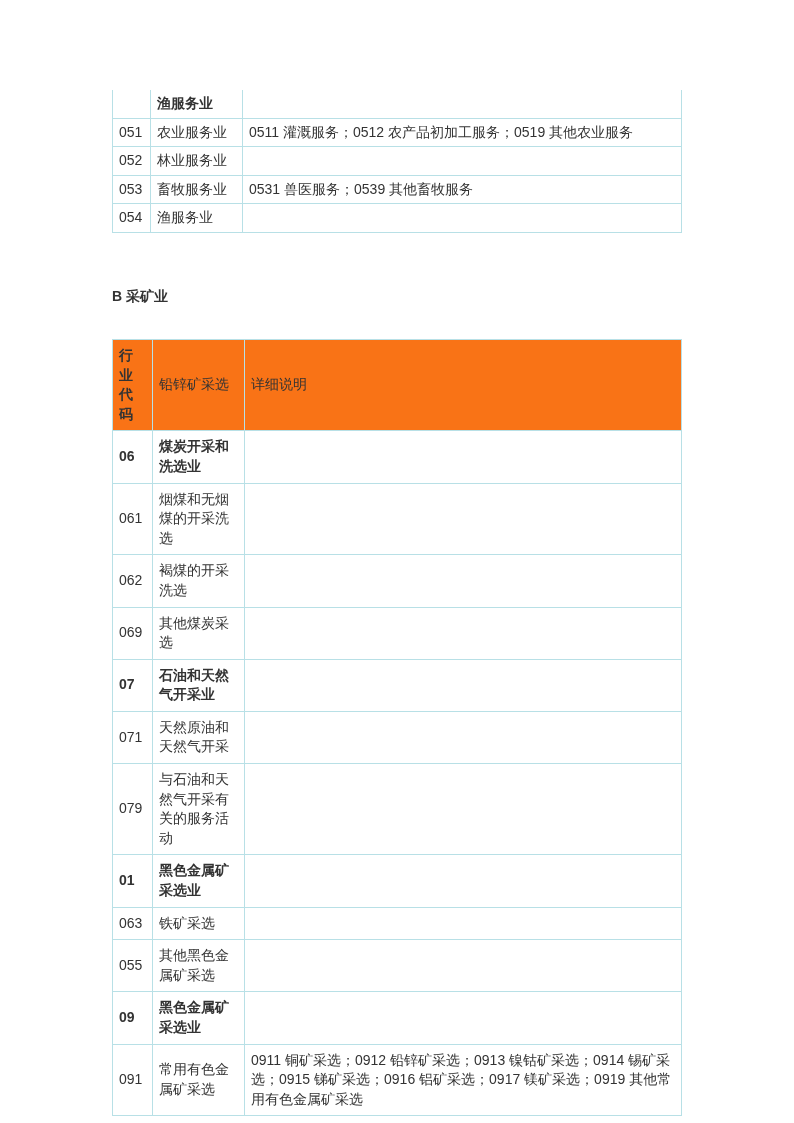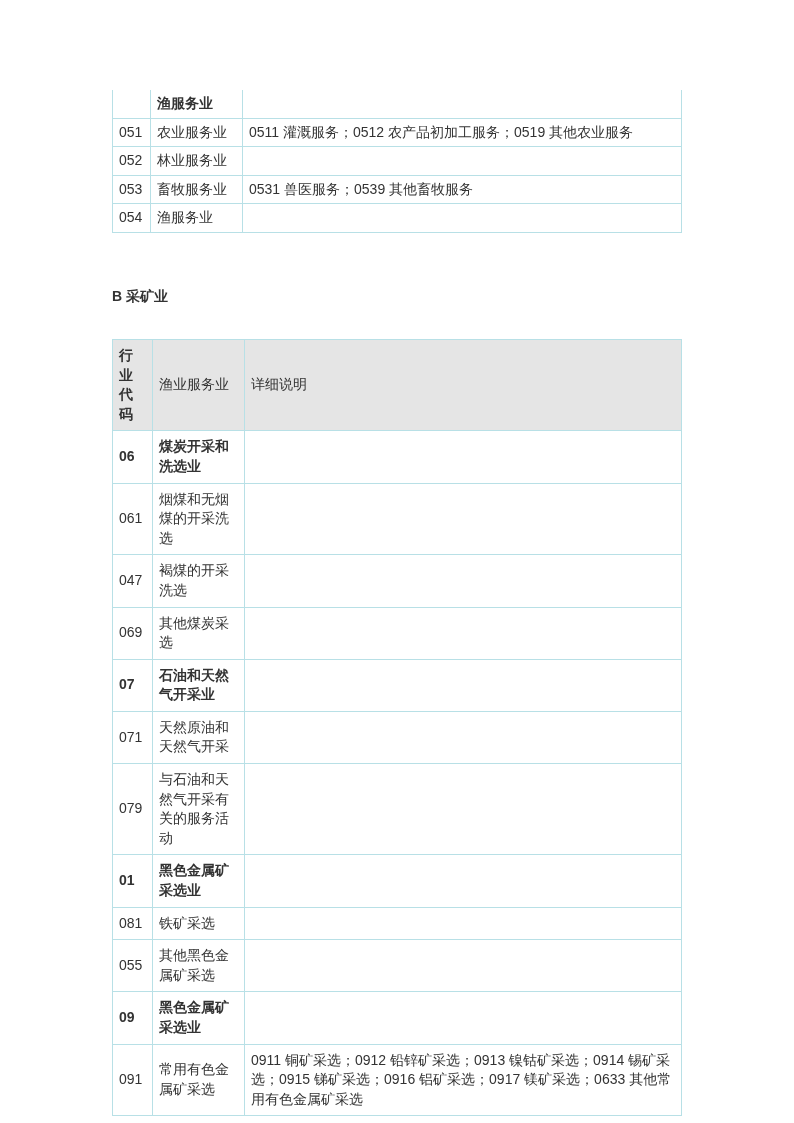--- a/index.html
+++ b/index.html
@@ -35,21 +35,21 @@
   .bold { font-weight: bold; }
   .section-heading {
     font-weight: bold;
     margin: 55px 0 33px 0;
     font-size: 14px;
   }
   .table2 col.c1 { width: 40px; }
   .table2 col.c2 { width: 92px; }
   .table2 col.c3 { width: auto; }
   .table2 th {
-    background: #e5e5e5;
+    background: #f97316;
     font-weight: normal;
     text-align: left;
     padding: 6px;
   }
   .table2 th.bold { font-weight: bold; }
   .table2 td { padding: 6px; }
 </style>
 </head>
 <body>
 
@@ -94,37 +94,37 @@
 
   <table class="table2">
     <colgroup>
         <col class="c1">
         <col class="c2">
         <col class="c3">
       </colgroup>
     <thead>
       <tr>
         <th class="bold">行业代码</th>
-        <th>渔业服务业</th>
+        <th>铅锌矿采选</th>
         <th>详细说明</th>
       </tr>
     </thead>
     <tbody id="t2-body">
         <tr>
           <td class="bold">06</td>
           <td class="bold">煤炭开采和洗选业</td>
           <td></td>
         </tr>
         <tr>
           <td>061</td>
           <td>烟煤和无烟煤的开采洗选</td>
           <td></td>
         </tr>
         <tr>
-          <td>047</td>
+          <td>062</td>
           <td>褐煤的开采洗选</td>
           <td></td>
         </tr>
         <tr>
           <td>069</td>
           <td>其他煤炭采选</td>
           <td></td>
         </tr>
         <tr>
           <td class="bold">07</td>
@@ -140,35 +140,35 @@
           <td>079</td>
           <td>与石油和天然气开采有关的服务活动</td>
           <td></td>
         </tr>
         <tr>
           <td class="bold">01</td>
           <td class="bold">黑色金属矿采选业</td>
           <td></td>
         </tr>
         <tr>
-          <td>081</td>
+          <td>063</td>
           <td>铁矿采选</td>
           <td></td>
         </tr>
         <tr>
           <td>055</td>
           <td>其他黑色金属矿采选</td>
           <td></td>
         </tr>
         <tr>
           <td class="bold">09</td>
           <td class="bold">黑色金属矿采选业</td>
           <td></td>
         </tr>
         <tr>
           <td>091</td>
           <td>常用有色金属矿采选</td>
-          <td>0911 铜矿采选；0912 铅锌矿采选；0913 镍钴矿采选；0914 锡矿采选；0915 锑矿采选；0916 铝矿采选；0917 镁矿采选；0633 其他常用有色金属矿采选</td>
+          <td>0911 铜矿采选；0912 铅锌矿采选；0913 镍钴矿采选；0914 锡矿采选；0915 锑矿采选；0916 铝矿采选；0917 镁矿采选；0919 其他常用有色金属矿采选</td>
         </tr>
       </tbody>
   </table>
 
 </div>
 
 </body></html>

